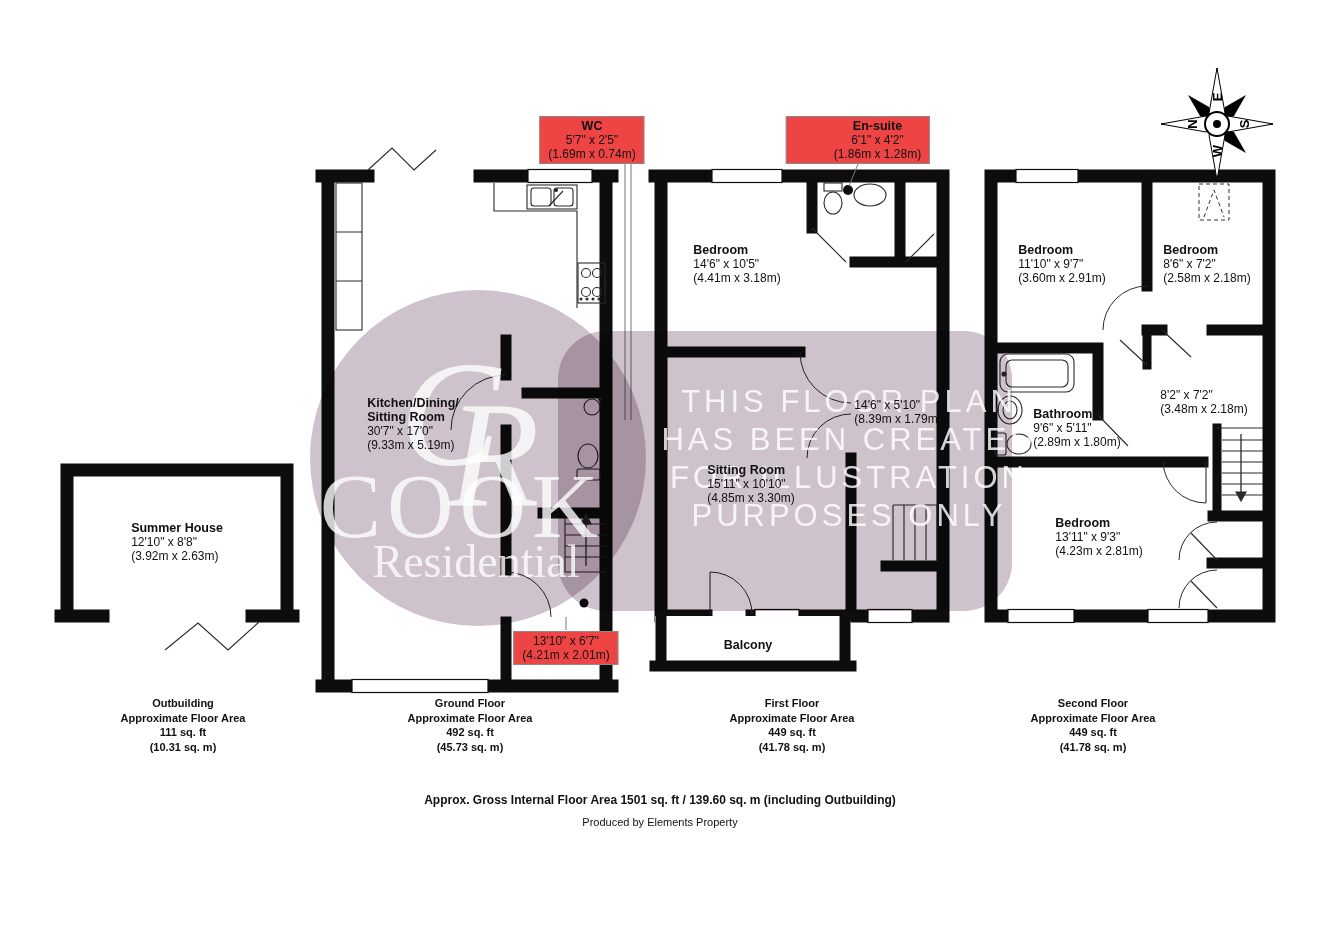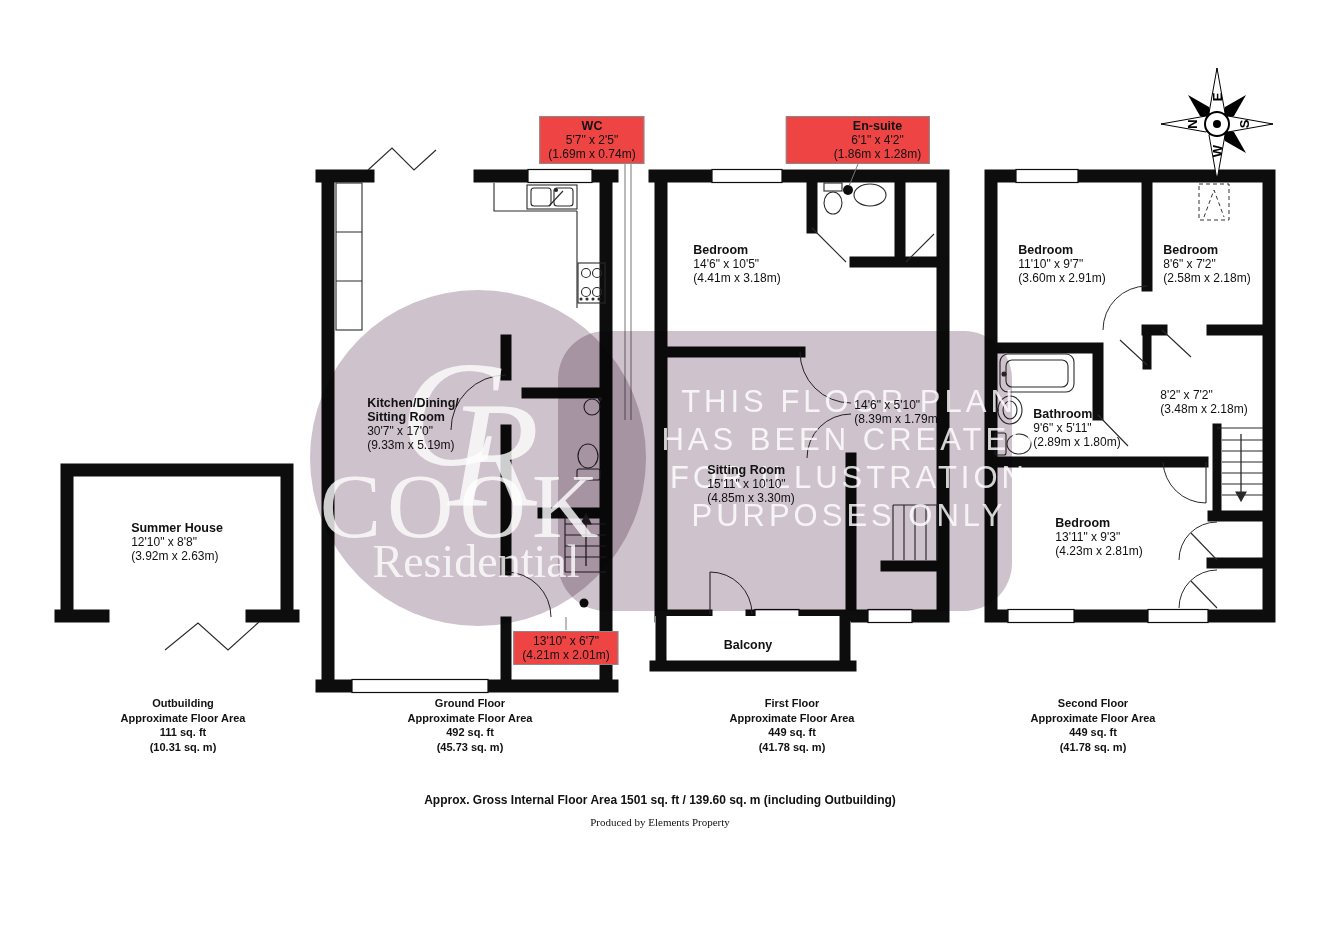--- a/index.html
+++ b/index.html
@@ -27,21 +27,21 @@
   .rl{position:absolute;transform:translateX(-50%);font-size:12px;
       line-height:14px;white-space:nowrap;z-index:2;}
   .rl .b{font-weight:700;font-size:12.5px;}
   .co{position:absolute;transform:translateX(-50%);background:#ef4444;border:1px solid #8a8a8a;
       padding:2px 8px;text-align:center;font-size:12px;line-height:14px;white-space:nowrap;z-index:3;}
   .co .b{font-weight:700;font-size:12.5px;}
   .fa{position:absolute;transform:translateX(-50%);text-align:center;font-weight:700;
       font-size:11px;line-height:14.5px;white-space:nowrap;z-index:2;}
   .title{position:absolute;transform:translateX(-50%);font-weight:700;font-size:12px;
       white-space:nowrap;z-index:2;}
-  .credit{position:absolute;transform:translateX(-50%);font-size:11px;white-space:nowrap;z-index:2;font-family:Liberation Serif, serif;}
+  .credit{position:absolute;transform:translateX(-50%);font-size:11px;white-space:nowrap;z-index:2;}
 </style>
 </head>
 <body>
 
 <div class="canvas">
 
   <svg class="plan" width="1320" height="932" viewBox="0 0 1320 932">
 
     <g>
       <path class="wall" d="M328,176 V686 M322,686 H612 M606,686 V176 M612,176 H480 M368,176 H322"></path>

